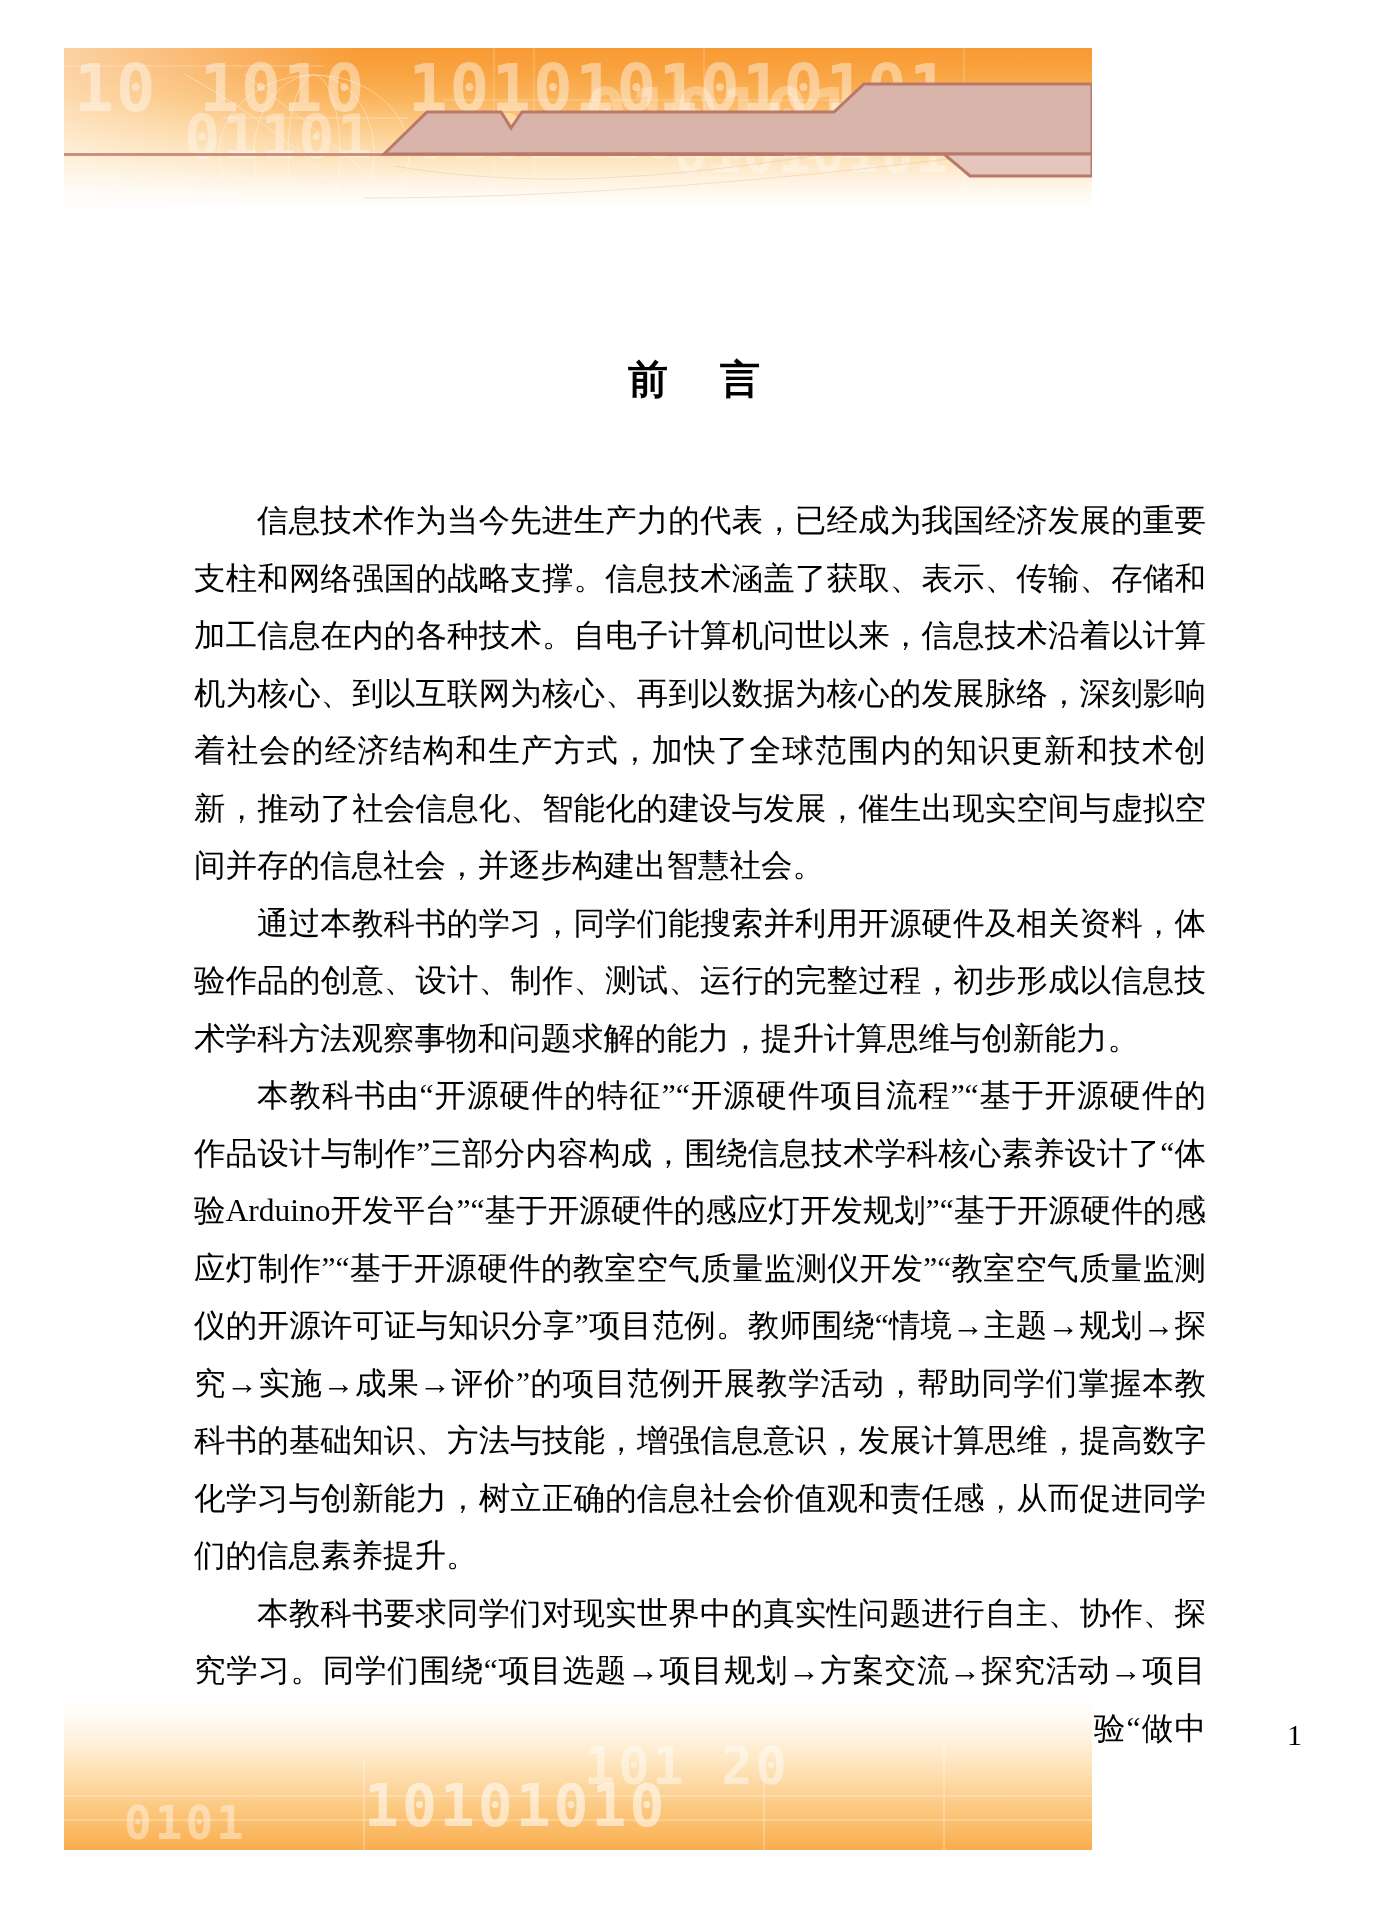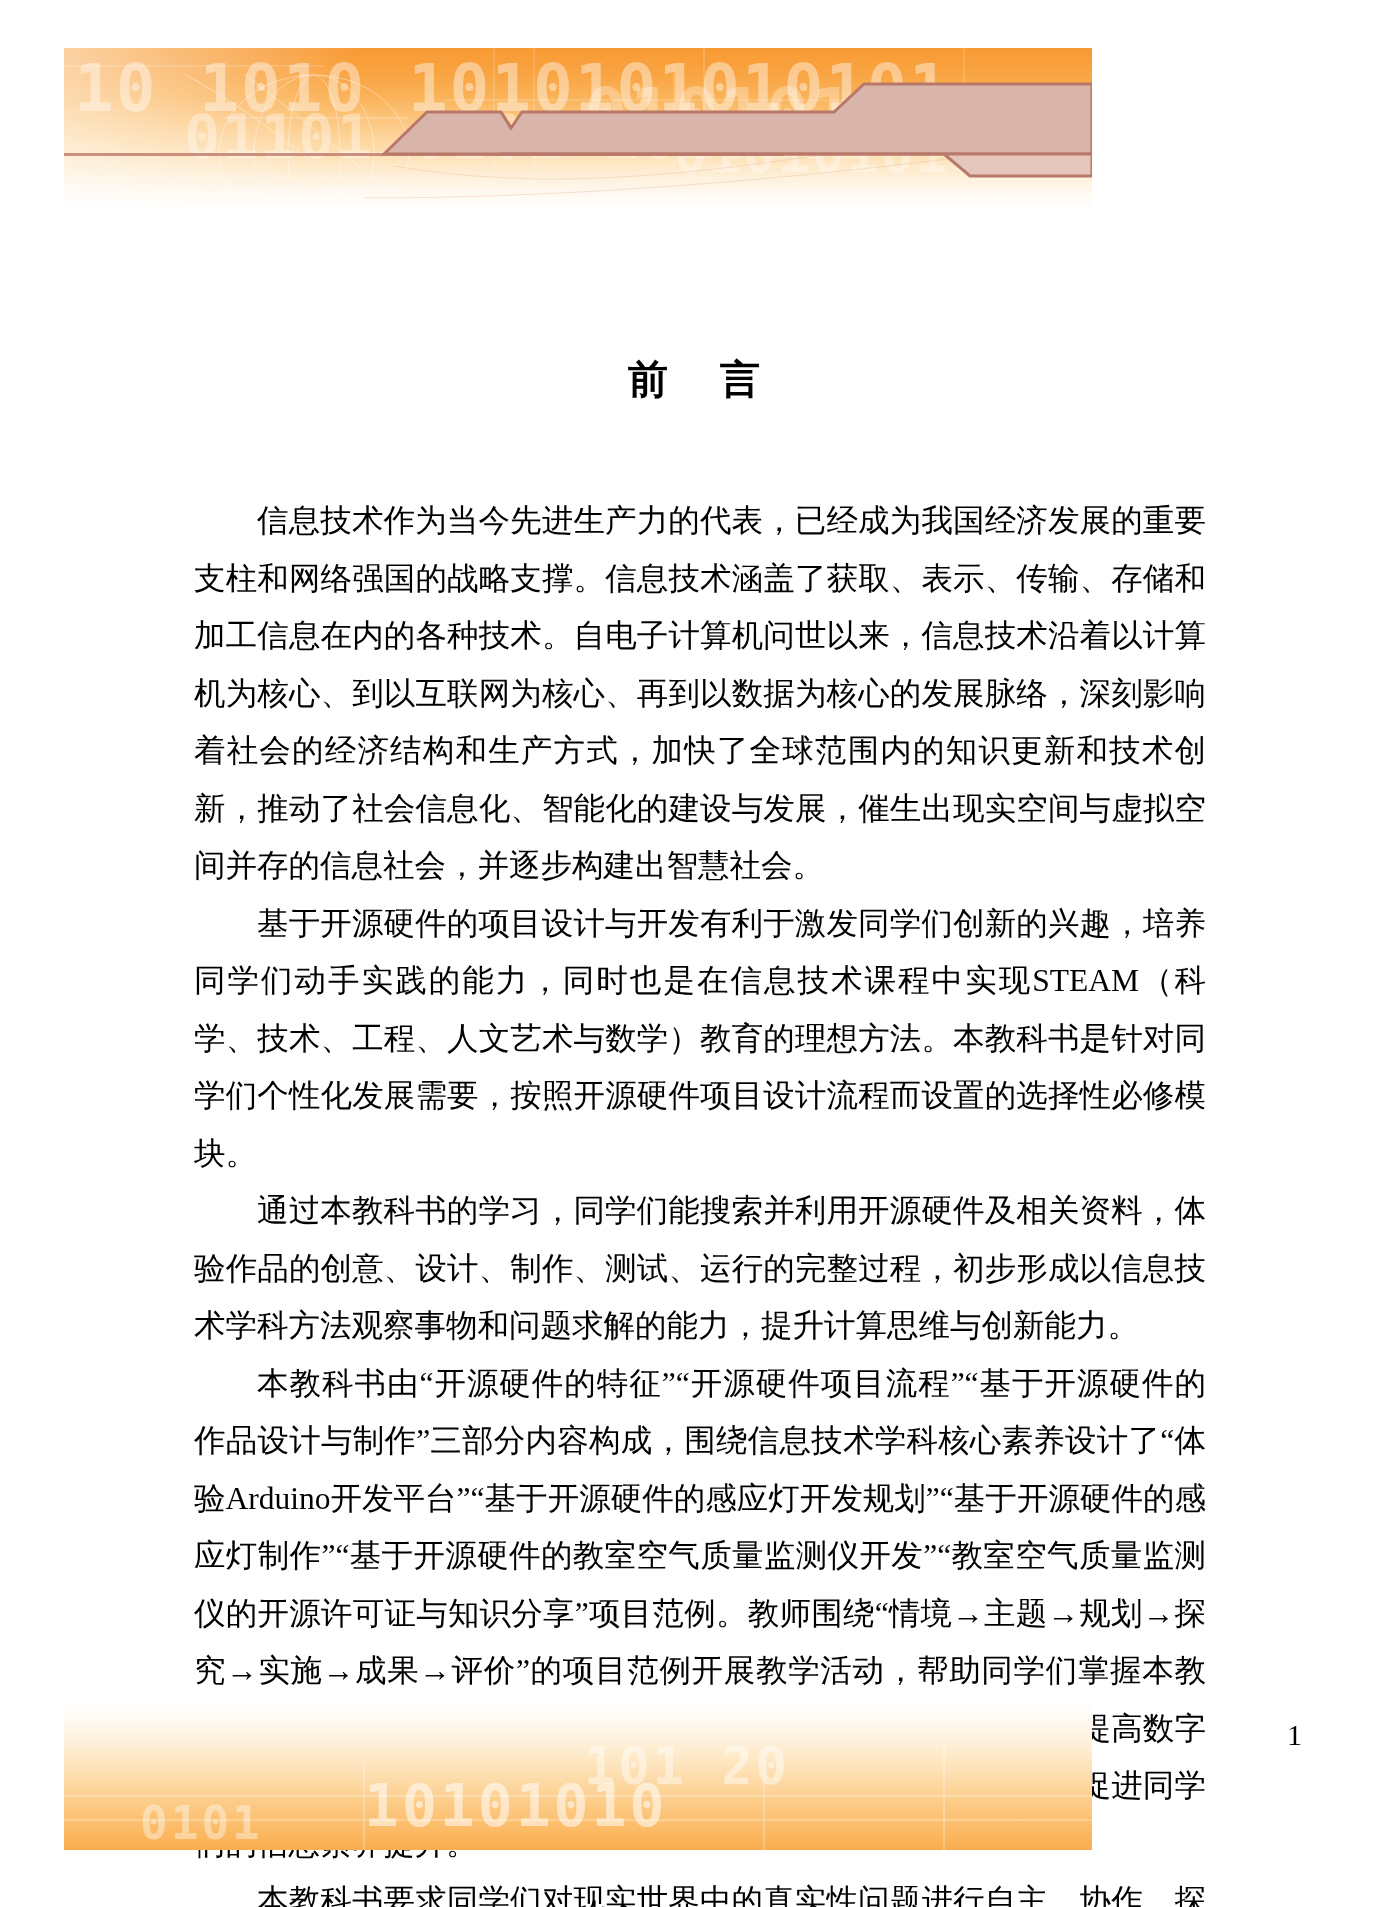--- a/index.html
+++ b/index.html
@@ -110,21 +110,21 @@
     position: absolute;
     white-space: nowrap;
     color: rgba(255,255,255,0.55);
     font-family: "DejaVu Sans Mono", "Liberation Mono", monospace;
     font-weight: bold;
     letter-spacing: 3px;
     user-select: none;
   }
   .fb-a { bottom: 10px; left: 300px; font-size: 58px; }
   .fb-b { bottom: 54px; left: 520px; font-size: 52px; color: rgba(255,255,255,0.45); }
-  .fb-c { bottom: 0px;  left: 60px;  font-size: 46px; color: rgba(255,255,255,0.40); margin-left: 16px; }
+  .fb-c { bottom: 0px;  left: 60px;  font-size: 46px; color: rgba(255,255,255,0.40); }
 
   
   .page-title {
     position: absolute;
     left: 0;
     top: 352px;
     width: 1394px;
     text-align: center;
     font-size: 40px;
     font-weight: bold;
@@ -211,21 +211,20 @@
       <polygon points="320,106 363,64 437,64 447,80 458,64 770,64 800,36 1028,36 1028,64 1028,106" fill="#d9b4aa" stroke="#b9796a" stroke-width="3"></polygon>
 
       <polygon points="435,106 880,106 906,128 1028,128 1028,106" fill="#e4c6bd" stroke="#b9796a" stroke-width="3"></polygon>
     </svg>
   </div>
 
   <div class="page-title">前　言</div>
 
   <div class="body-col">
     <p class="para">信息技术作为当今先进生产力的代表，已经成为我国经济发展的重要支柱和网络强国的战略支撑。信息技术涵盖了获取、表示、传输、存储和加工信息在内的各种技术。自电子计算机问世以来，信息技术沿着以计算机为核心、到以互联网为核心、再到以数据为核心的发展脉络，深刻影响着社会的经济结构和生产方式，加快了全球范围内的知识更新和技术创新，推动了社会信息化、智能化的建设与发展，催生出现实空间与虚拟空间并存的信息社会，并逐步构建出智慧社会。</p>
-    <p class="para">基于开源硬件的项目设计与开发有利于激发同学们创新的兴趣，培养同学们动手实践的能力，同时也是在信息技术课程中实现STEAM（科学、技术、工程、人文艺术与数学）教育的理想方法。本教科书是针对同学们个性化发展需要，按照开源硬件项目设计流程而设置的选择性必修模块。</p>
     <p class="para">通过本教科书的学习，同学们能搜索并利用开源硬件及相关资料，体验作品的创意、设计、制作、测试、运行的完整过程，初步形成以信息技术学科方法观察事物和问题求解的能力，提升计算思维与创新能力。</p>
     <p class="para">本教科书由“开源硬件的特征”“开源硬件项目流程”“基于开源硬件的作品设计与制作”三部分内容构成，围绕信息技术学科核心素养设计了“体验Arduino开发平台”“基于开源硬件的感应灯开发规划”“基于开源硬件的感应灯制作”“基于开源硬件的教室空气质量监测仪开发”“教室空气质量监测仪的开源许可证与知识分享”项目范例。教师围绕“情境→主题→规划→探究→实施→成果→评价”的项目范例开展教学活动，帮助同学们掌握本教科书的基础知识、方法与技能，增强信息意识，发展计算思维，提高数字化学习与创新能力，树立正确的信息社会价值观和责任感，从而促进同学们的信息素养提升。</p>
     <p class="para">本教科书要求同学们对现实世界中的真实性问题进行自主、协作、探究学习。同学们围绕“项目选题→项目规划→方案交流→探究活动→项目实施→成果交流→活动评价”的项目学习主线开展学习活动，体验“做中学、</p>
   </div>
 
   <div class="page-number">1</div>
 
   <div class="footer-band">
     <div class="footer-gradient"></div>
     <svg width="1028" height="150" style="position:absolute;left:0;top:0;" viewBox="0 0 1028 150">

